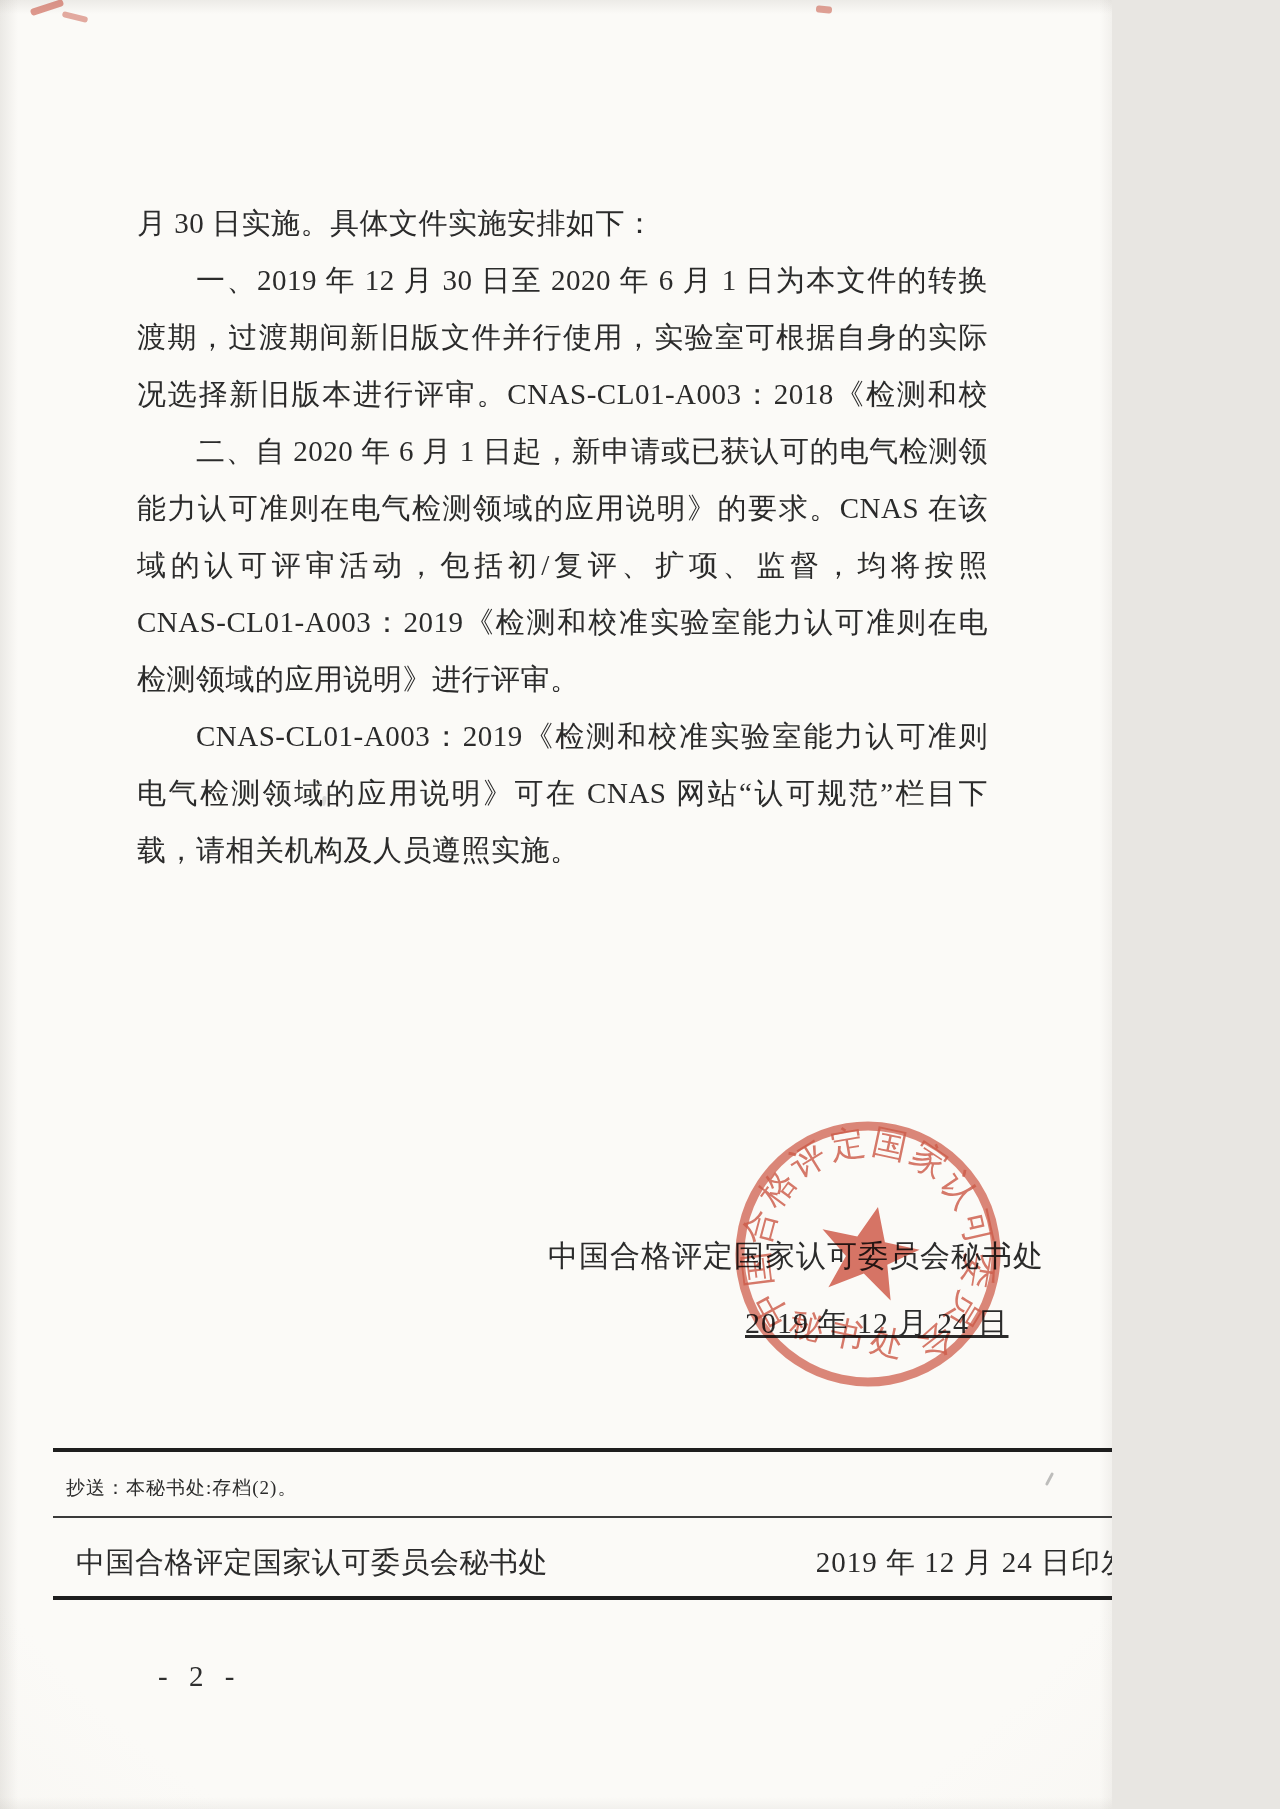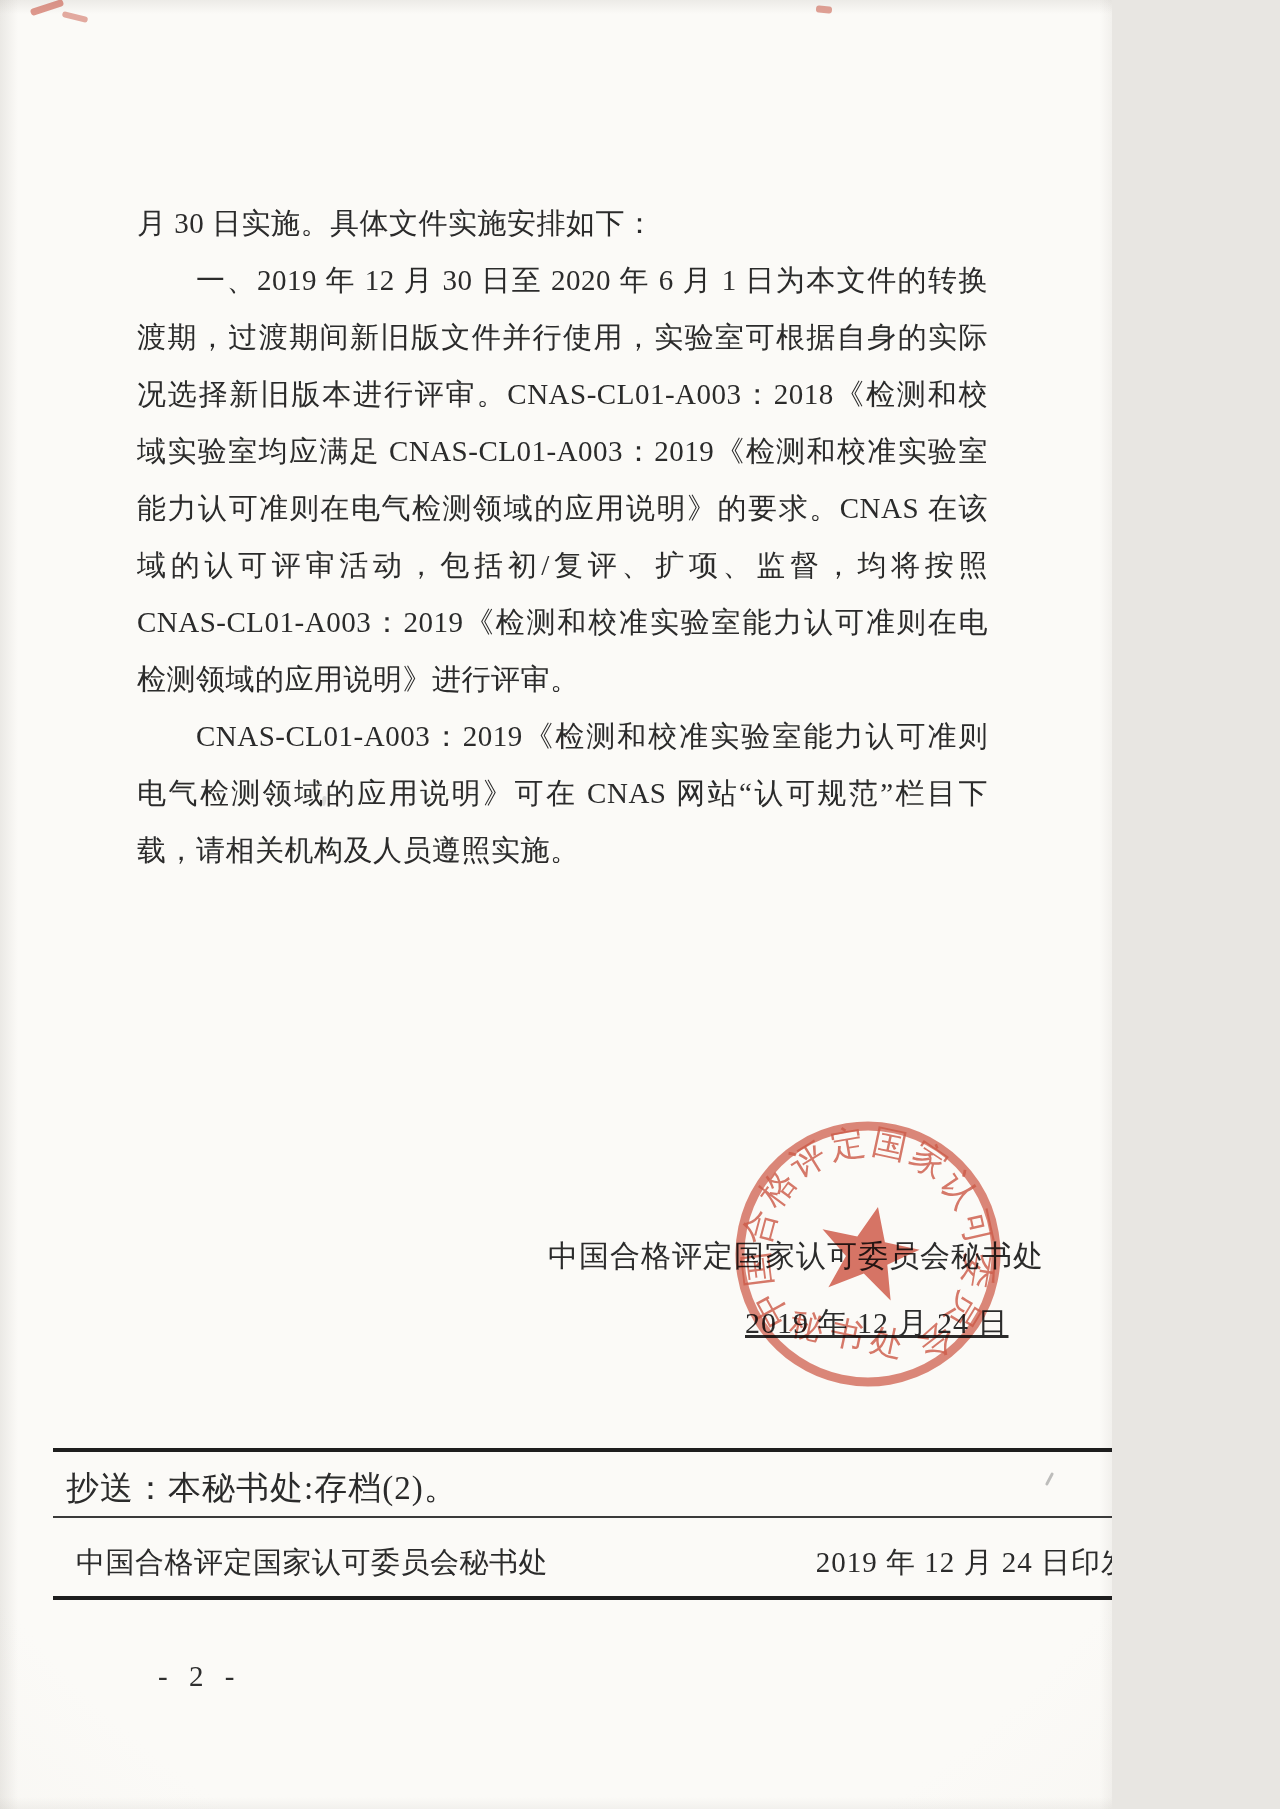--- a/index.html
+++ b/index.html
@@ -48,21 +48,21 @@
 
   .rule{position:absolute;left:53px;width:1174px;background:#1e1e1e;}
   .rule.thick{height:4px;}
   .rule.thin{height:2px;background:#3a3a3a;}
   .rule-1{top:1448px;}
   .rule-2{top:1516px;}
   .rule-3{top:1596px;}
 
   .cc-row{
     position:absolute;left:66px;top:1466px;width:1160px;
-    font-size:33px;line-height:44px;letter-spacing:1px;
+    font-size:19px;line-height:44px;letter-spacing:1px;
   }
   .footer-row{
     position:absolute;left:53px;top:1540px;width:1174px;
     display:flex;justify-content:space-between;align-items:center;
     font-size:29px;line-height:44px;
   }
   .footer-row .issuer{margin-left:23px;letter-spacing:.5px;}
   .footer-row .issue-date{margin-right:96px;letter-spacing:1px;}
 
   .page-number{
@@ -87,21 +87,21 @@
   <div class="artifact speck-b"></div>
   <div class="artifact speck-c"></div>
   <div class="artifact pen-mark"></div>
   <div class="artifact smudge"></div>
 
   <div class="body-lines">
       <div class="line">月 30 日实施。具体文件实施安排如下：</div>
       <div class="line indent justify">一、2019 年 12 月 30 日至 2020 年 6 月 1 日为本文件的转换过</div>
       <div class="line justify">渡期，过渡期间新旧版文件并行使用，实验室可根据自身的实际情</div>
       <div class="line justify">况选择新旧版本进行评审。CNAS-CL01-A003：2018《检测和校准</div>
-      <div class="line justify">域实验室均应满足 CNAS-CL01-A003：2019《检测和校准实验室</div>
+      <div class="line indent justify">二、自 2020 年 6 月 1 日起，新申请或已获认可的电气检测领</div>
       <div class="line justify">能力认可准则在电气检测领域的应用说明》的要求。CNAS 在该领</div>
       <div class="line justify">域的认可评审活动，包括初/复评、扩项、监督，均将按照</div>
       <div class="line justify">CNAS-CL01-A003：2019《检测和校准实验室能力认可准则在电气</div>
       <div class="line">检测领域的应用说明》进行评审。</div>
       <div class="line indent justify">CNAS-CL01-A003：2019《检测和校准实验室能力认可准则在</div>
       <div class="line justify">电气检测领域的应用说明》可在 CNAS 网站“认可规范”栏目下</div>
       <div class="line">载，请相关机构及人员遵照实施。</div>
     </div>
 
   <div class="sig-org">中国合格评定国家认可委员会秘书处</div>

